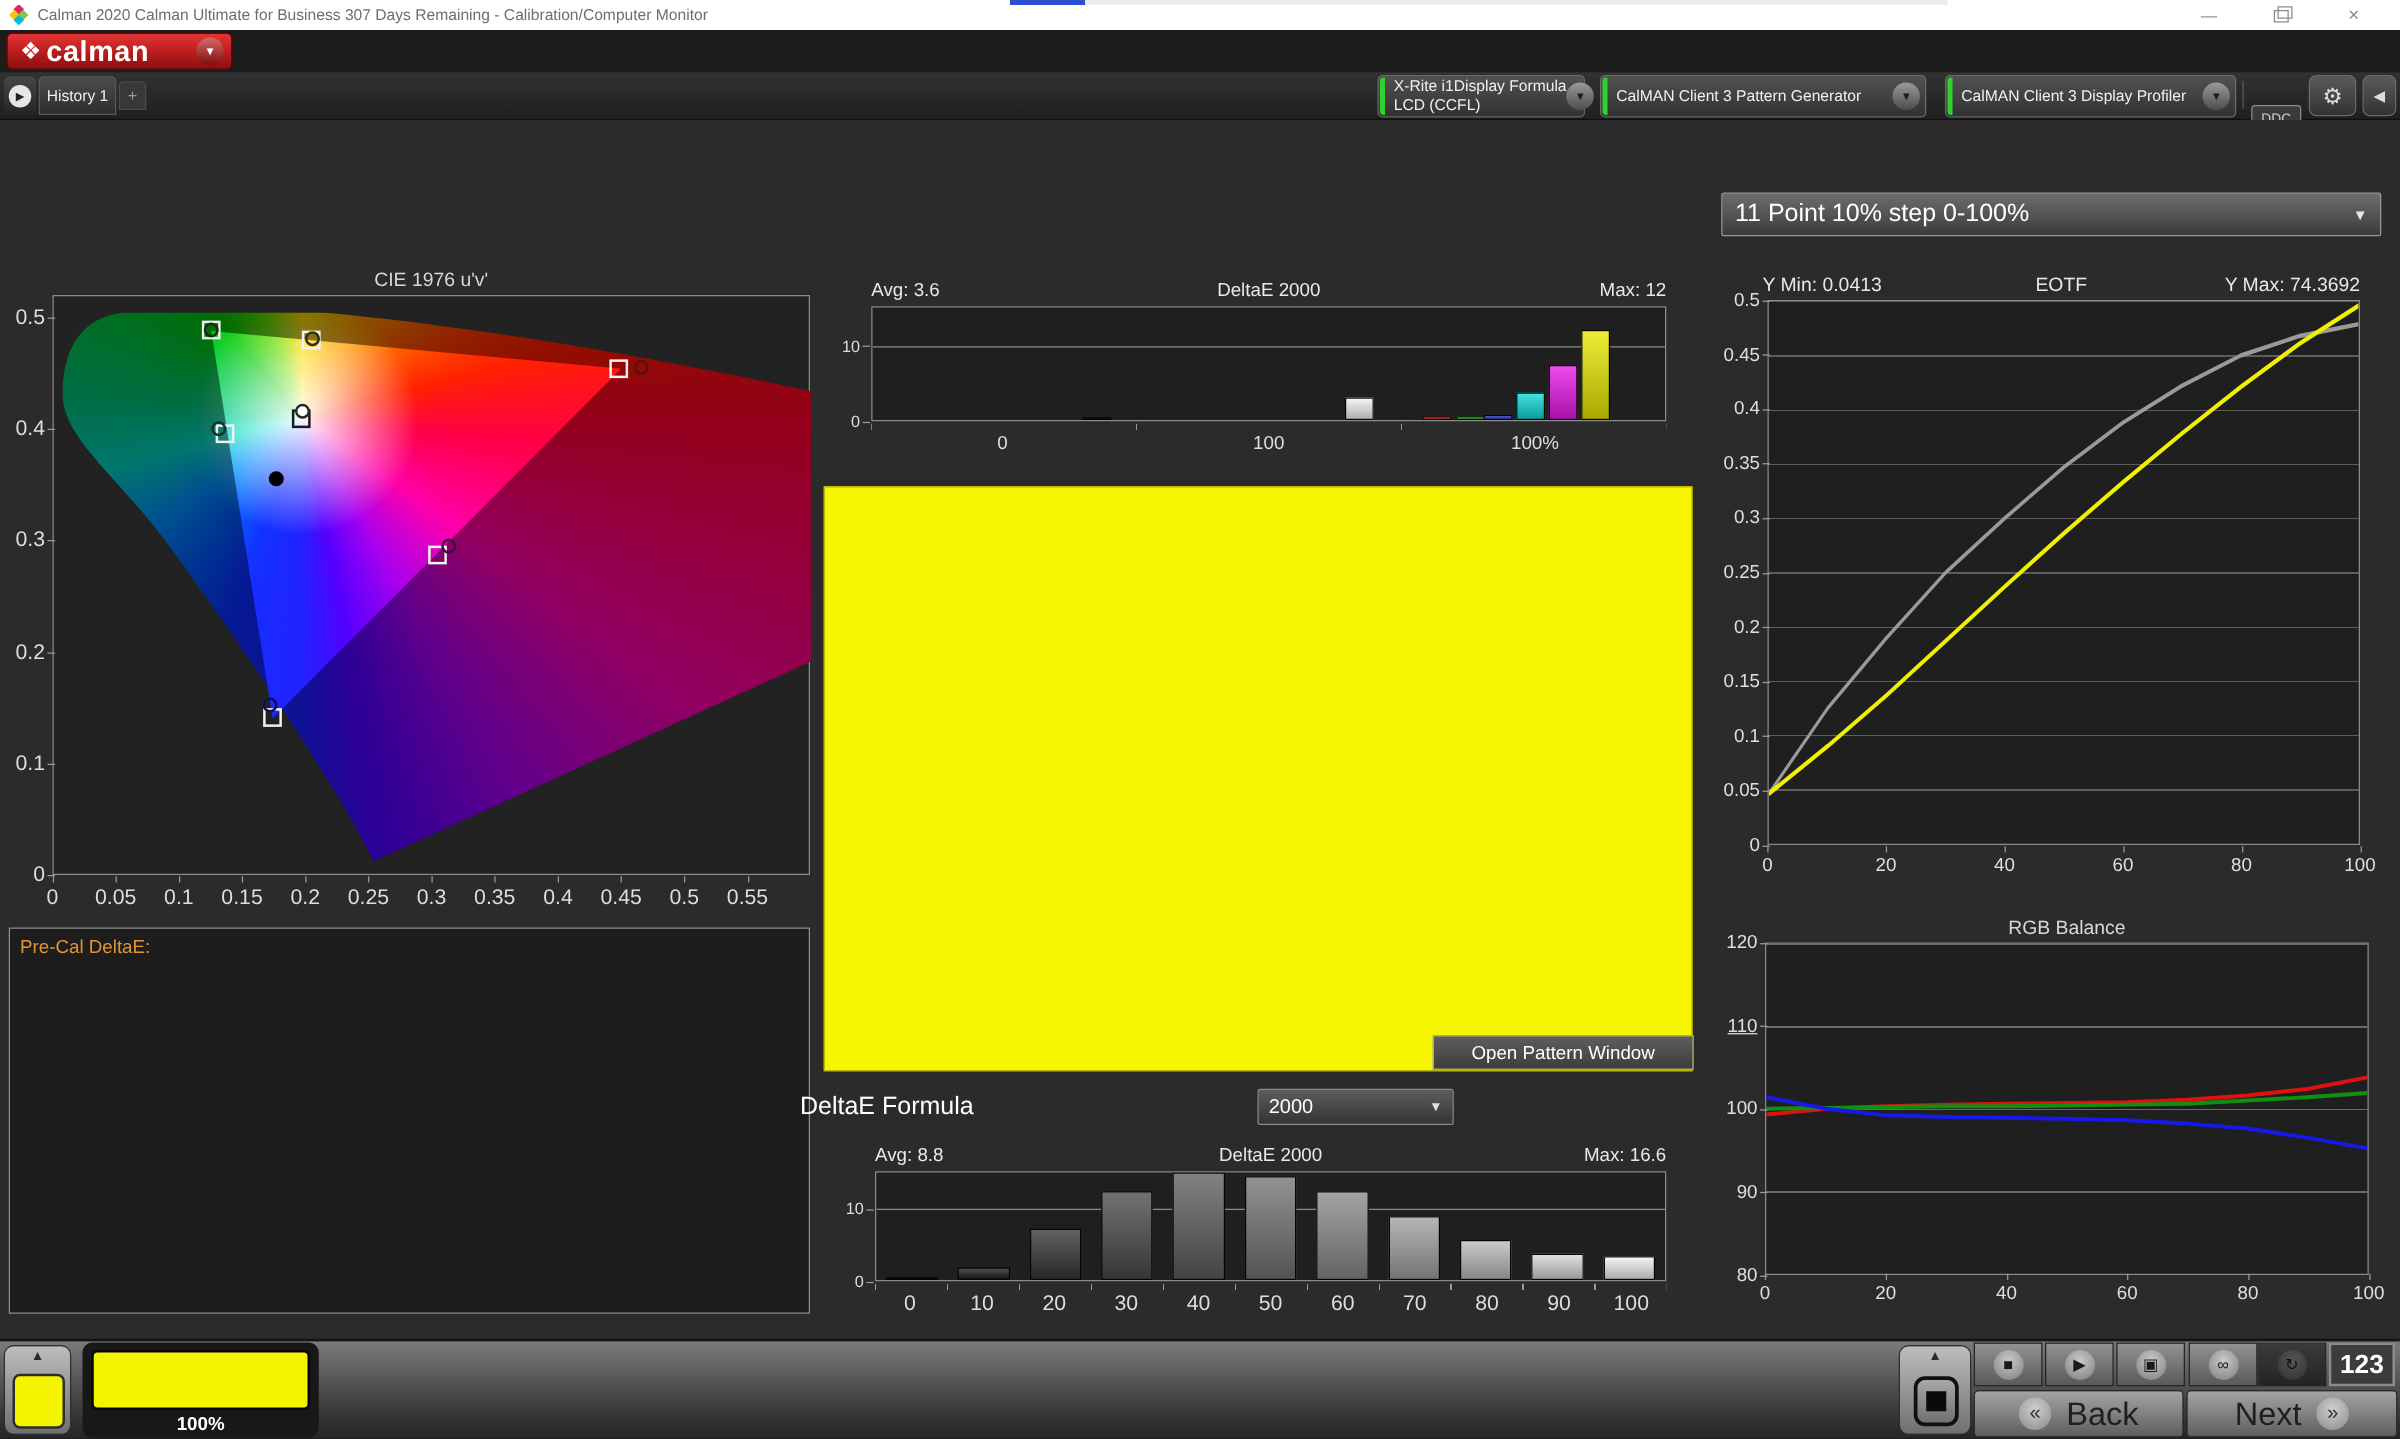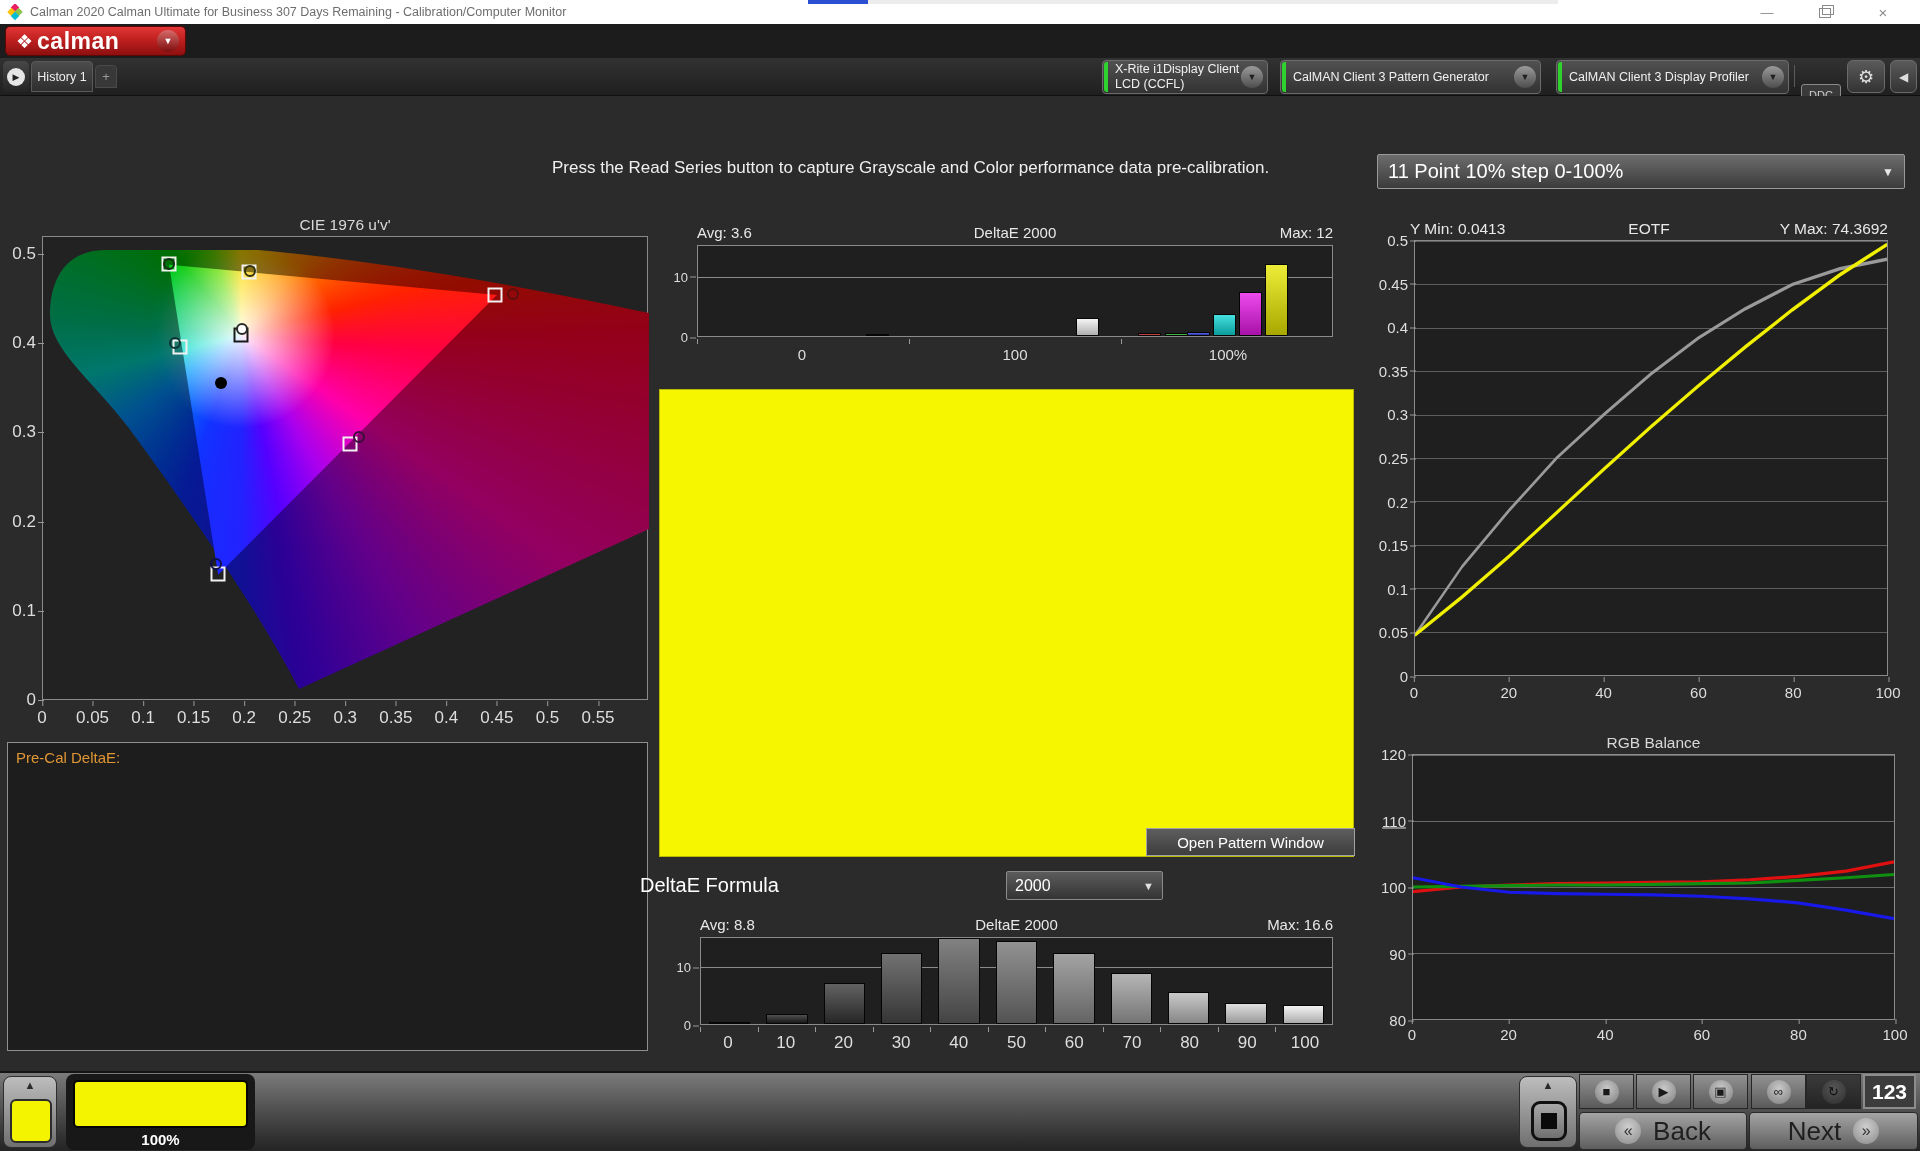--- a/index.html
+++ b/index.html
@@ -217,21 +217,21 @@
     </div>
     <div class="abs" id="tab-history">
       <span>History 1</span>
     </div>
     <div class="abs" id="tab-add">
       <span>+</span>
     </div>
     <div class="abs tb-dd" id="dd-meter">
       <span class="stripe"></span>
       <span class="lbl">
-        <span>X-Rite i1Display Client</span><br><span>LCD (CCFL)</span>
+        <span>X-Rite i1Display Formula</span><br><span>LCD (CCFL)</span>
       </span>
       <span class="dd-arrow">
           <span>▼</span>
         </span>
     </div>
     <div class="abs tb-dd" id="dd-patgen">
       <span class="stripe"></span>
       <span class="lbl">CalMAN Client 3 Pattern Generator</span>
       <span class="dd-arrow">
           <span>▼</span>
@@ -251,21 +251,20 @@
     <div class="abs" id="btn-gear">
         <span>⚙</span>
       </div>
     <div class="abs" id="nav-right">
         <span>◀</span>
       </div>
   </div>
 
   <div class="abs" id="content">
 
-    <div class="abs" id="instruction">Press the Read Series button to capture Grayscale and Color performance data pre-calibration.</div>
     <div class="abs" id="dd-points">
       <span>11 Point 10% step 0-100%</span>
       <span class="dd-arrow">▼</span>
     </div>
 
     <div class="abs" id="cie-title">CIE 1976 u'v'</div>
     <div class="abs" id="cie-plot">
       <div id="cie-locus" class="cie-grad"></div>
       <div id="cie-gamut" class="cie-grad"></div>
     <div class="cm square" style="left: 20.7987%; top: 5.9501%; border-color: rgb(242, 242, 242);"></div>

